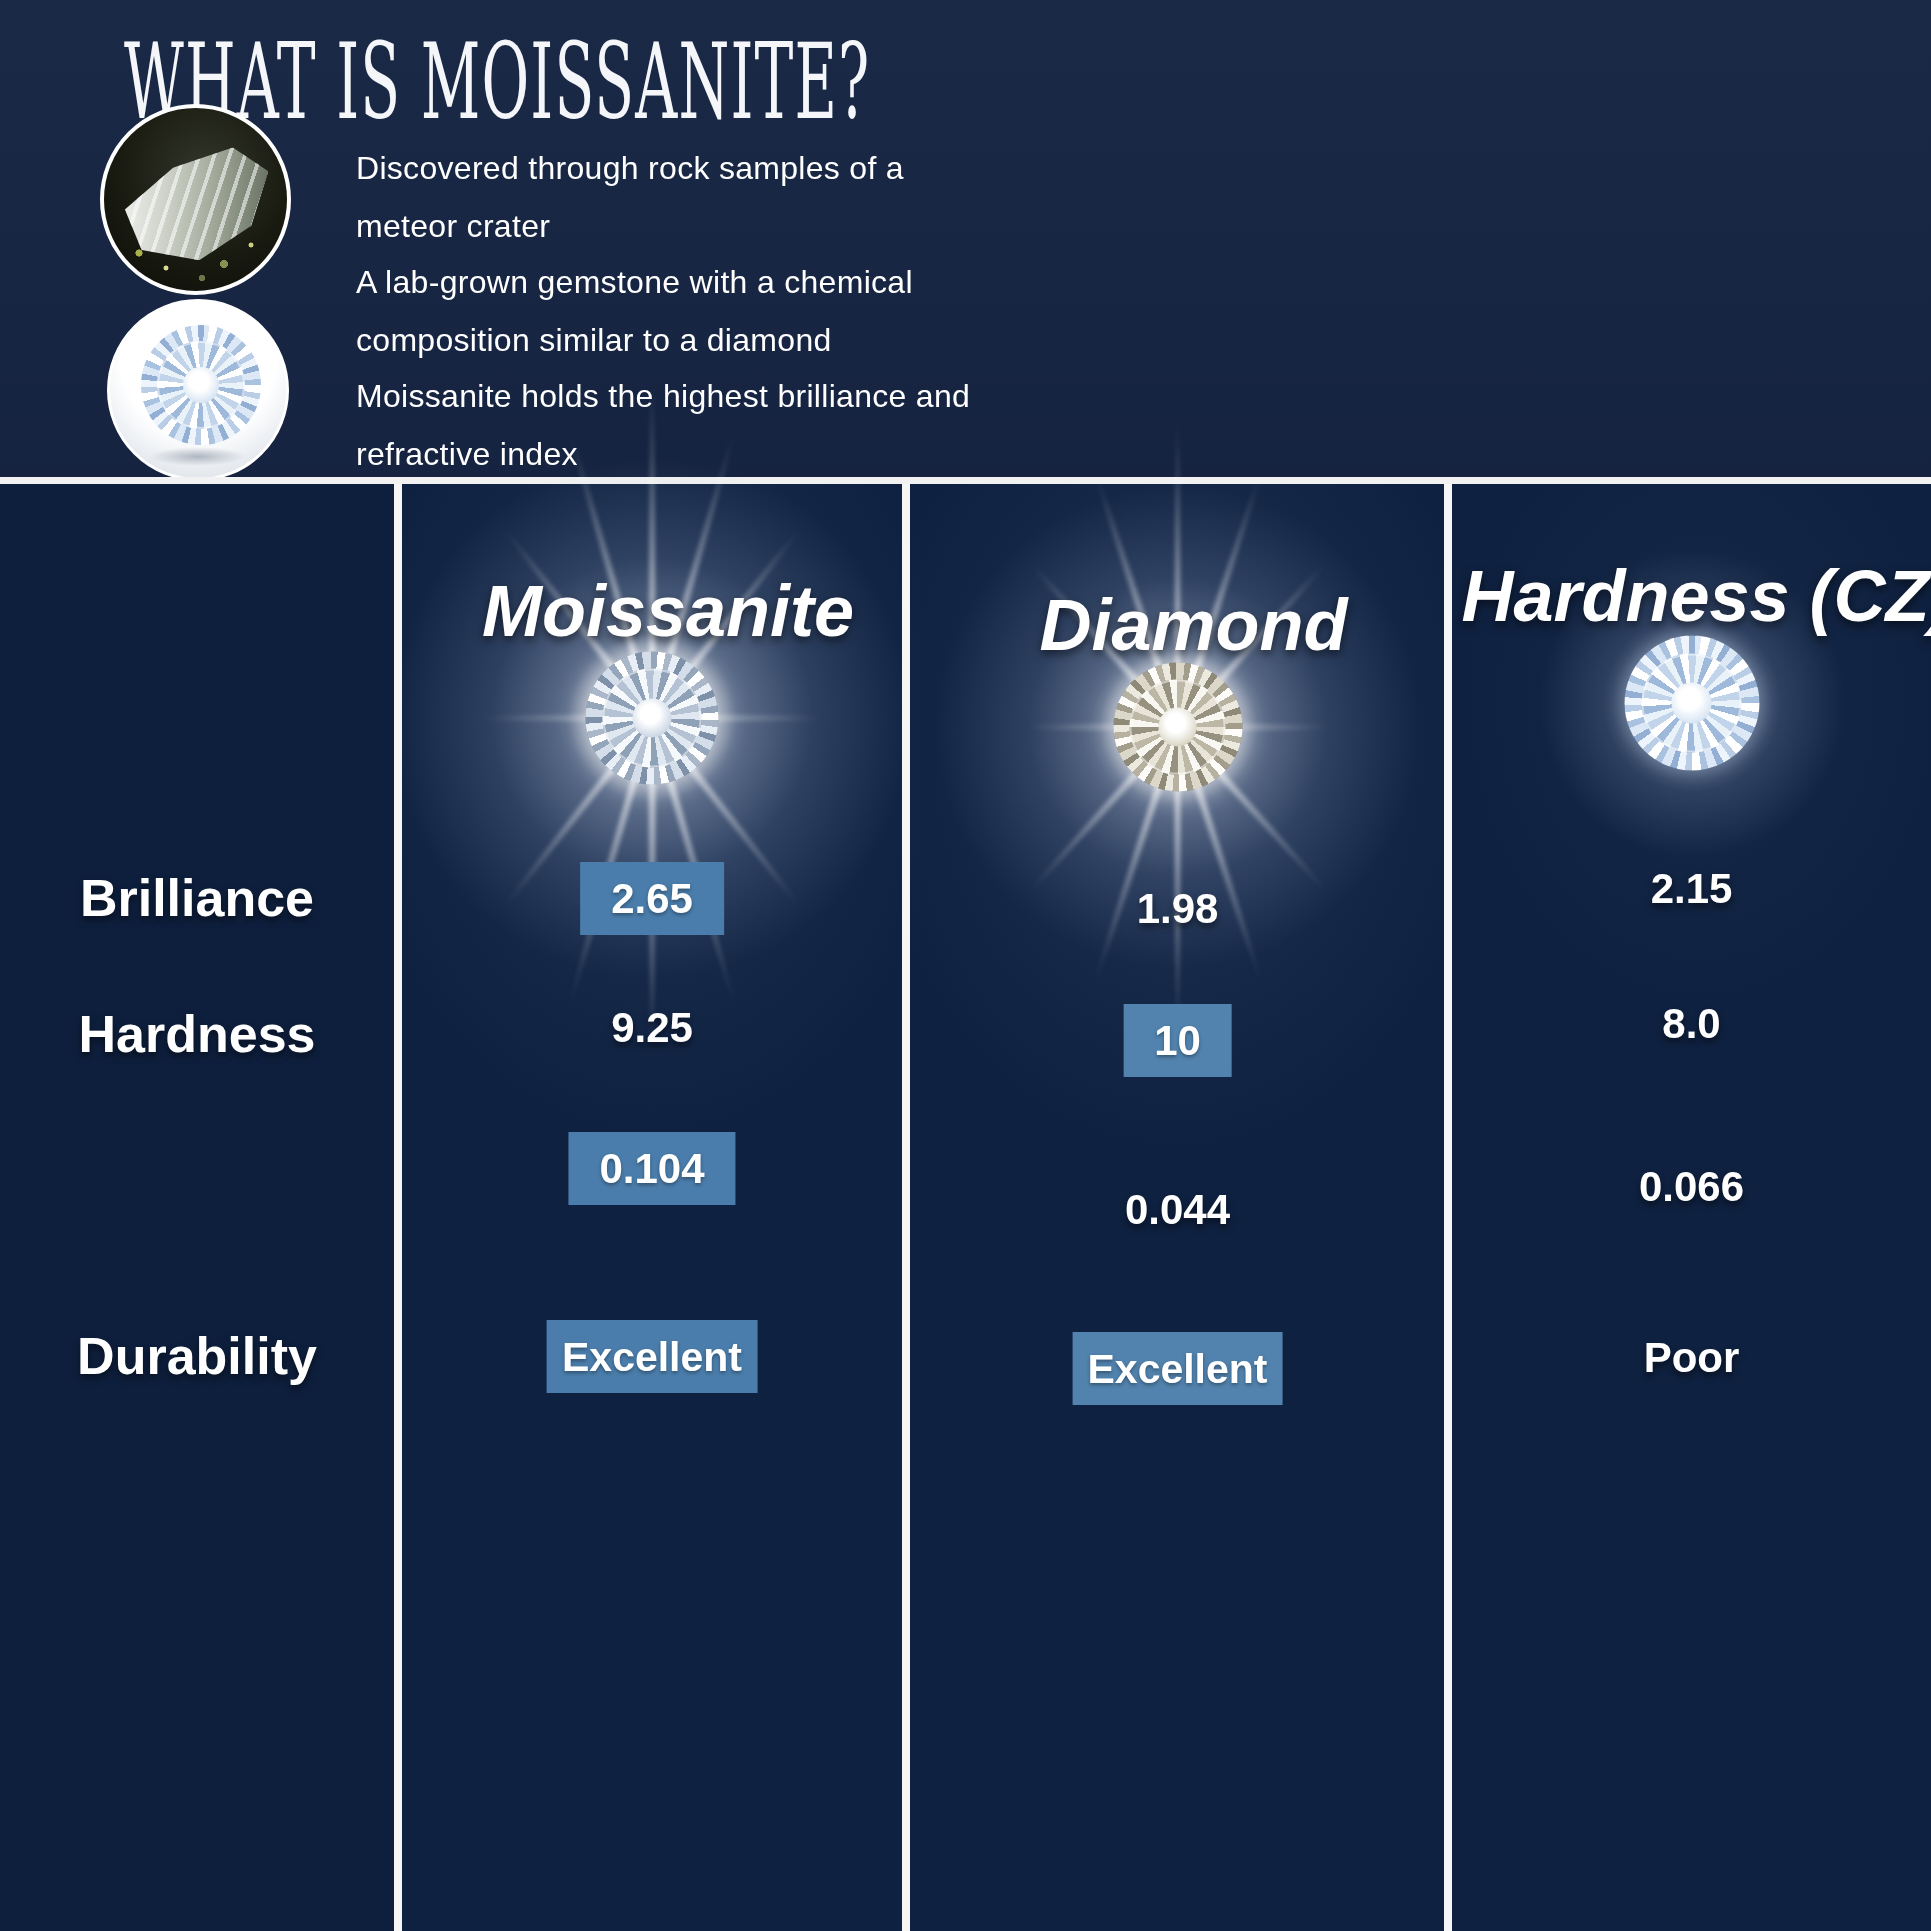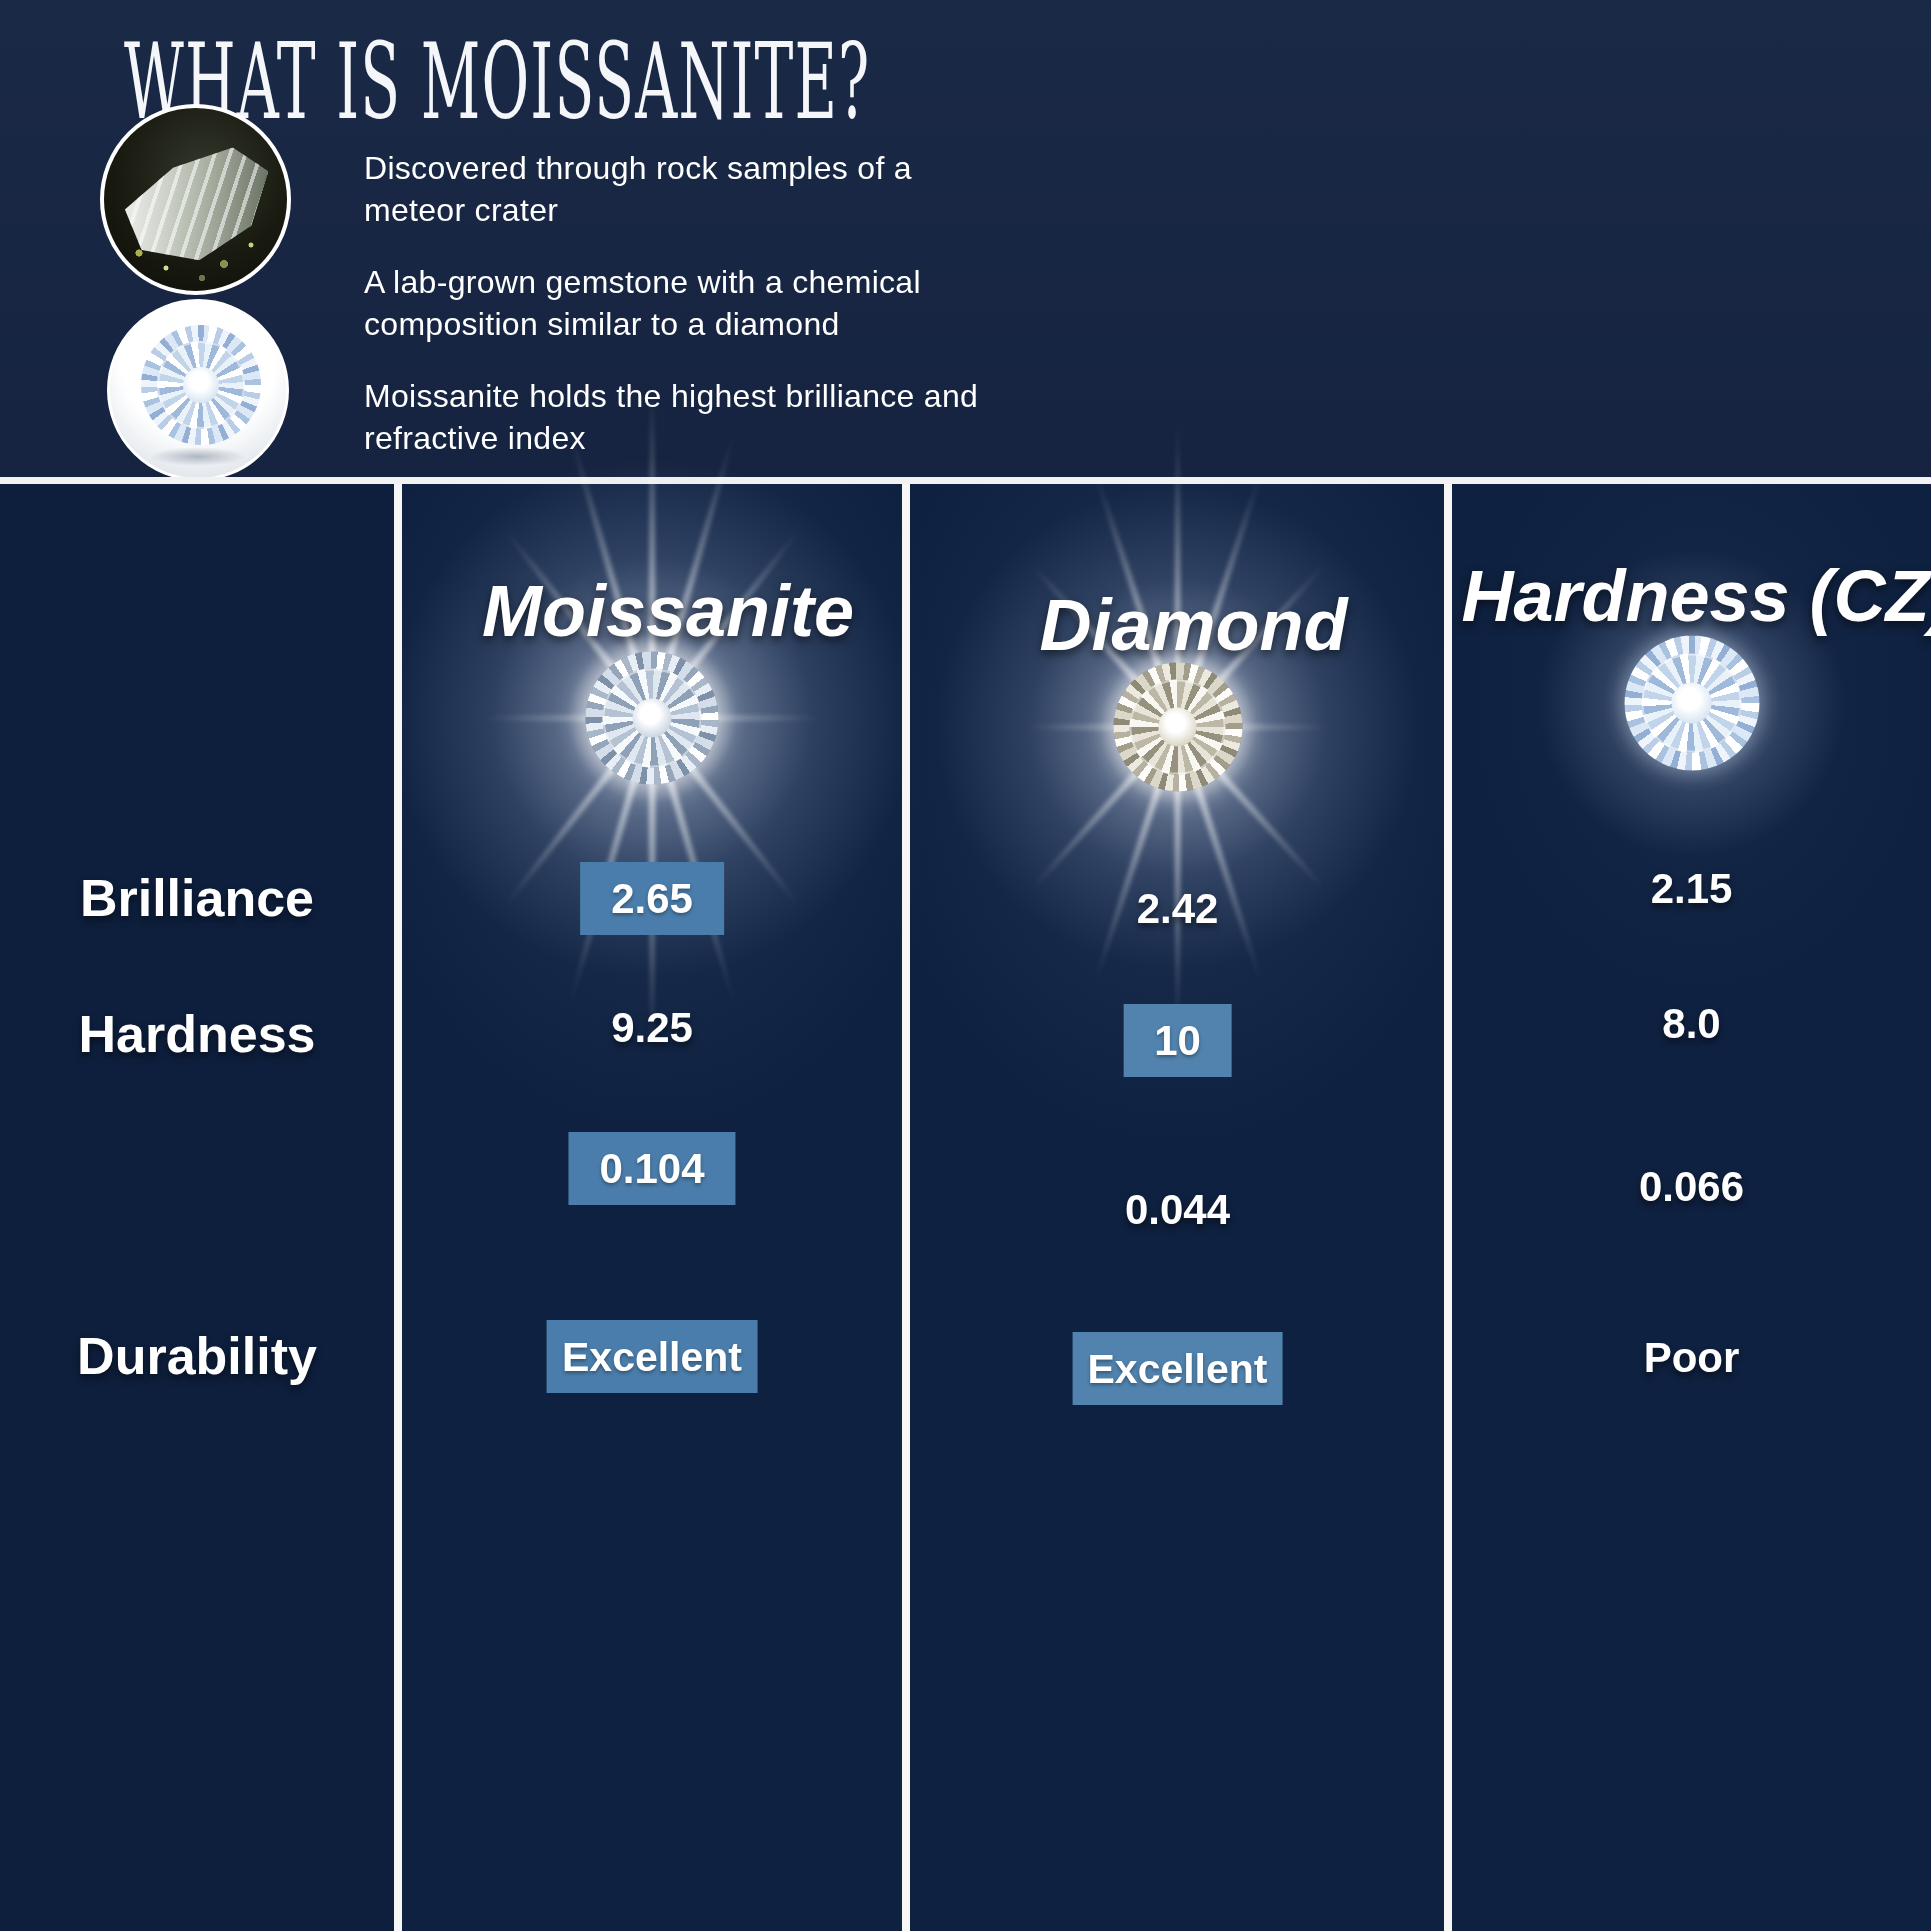--- a/index.html
+++ b/index.html
@@ -47,22 +47,22 @@
     left:107px; top:299px; width:182px; height:182px;
     border:3.9px solid #ffffff;
     background:radial-gradient(circle at 50% 32%,#ffffff 0 52%,#e7ebf0 76%,#cdd5de 100%);
   }
   .photo-gem::after{
     content:""; position:absolute; left:39px; bottom:11.6px; width:97px; height:19.3px;
     border-radius:50%;
     background:radial-gradient(ellipse at center, rgba(110,122,140,.5) 0%, rgba(110,122,140,0) 70%);
   }
   .bullet{
-    position:absolute; left:356px; margin:8px;
-    font-size:32px; line-height:42px; font-weight:400; color:#ffffff;
+    position:absolute; left:356px; margin:0;
+    font-size:32px; line-height:58px; font-weight:400; color:#ffffff;
     letter-spacing:0.3px;
   }
   .b1{top:139px; width:589px;}
   .b2{top:253px; width:589px;}
   .b3{top:367px; width:676px;}
   
   .hline{position:absolute; left:0; top:477px; width:1931px; height:6.8px; background:#f2f2f2; z-index:1;}
   .vline{position:absolute; top:484px; bottom:0; width:7.7px; background:#f6f6f6; z-index:5;}
   .v1{left:394px;} .v2{left:902px;} .v3{left:1444px;}
   
@@ -202,21 +202,21 @@
       <div class="gem-wrap">
         <div class="glow glow-md"></div>
         <div class="ray" style="--a:0deg; height:618px;"></div>
         <div class="ray" style="--a:18deg; height:541px;"></div>
         <div class="ray" style="--a:-18deg; height:541px;"></div>
         <div class="ray" style="--a:42deg; height:444px;"></div>
         <div class="ray" style="--a:-42deg; height:444px;"></div>
         <div class="ray" style="--a:90deg; height:309px; opacity:.5;"></div>
         <div class="gem gem-d"></div>
       </div>
-      <div class="cell r0">2.42</div>
+      <div class="cell r0">1.98</div>
       <div class="cell boxed r1">10</div>
       <div class="cell r2">0.044</div>
       <div class="cell boxed txt r3">Excellent</div>
     </section>
 
     <div class="vline v3"></div>
 
     <section class="col col-z">
       <h2 class="col-header">Hardness (CZ)</h2>
       <div class="gem-wrap">

